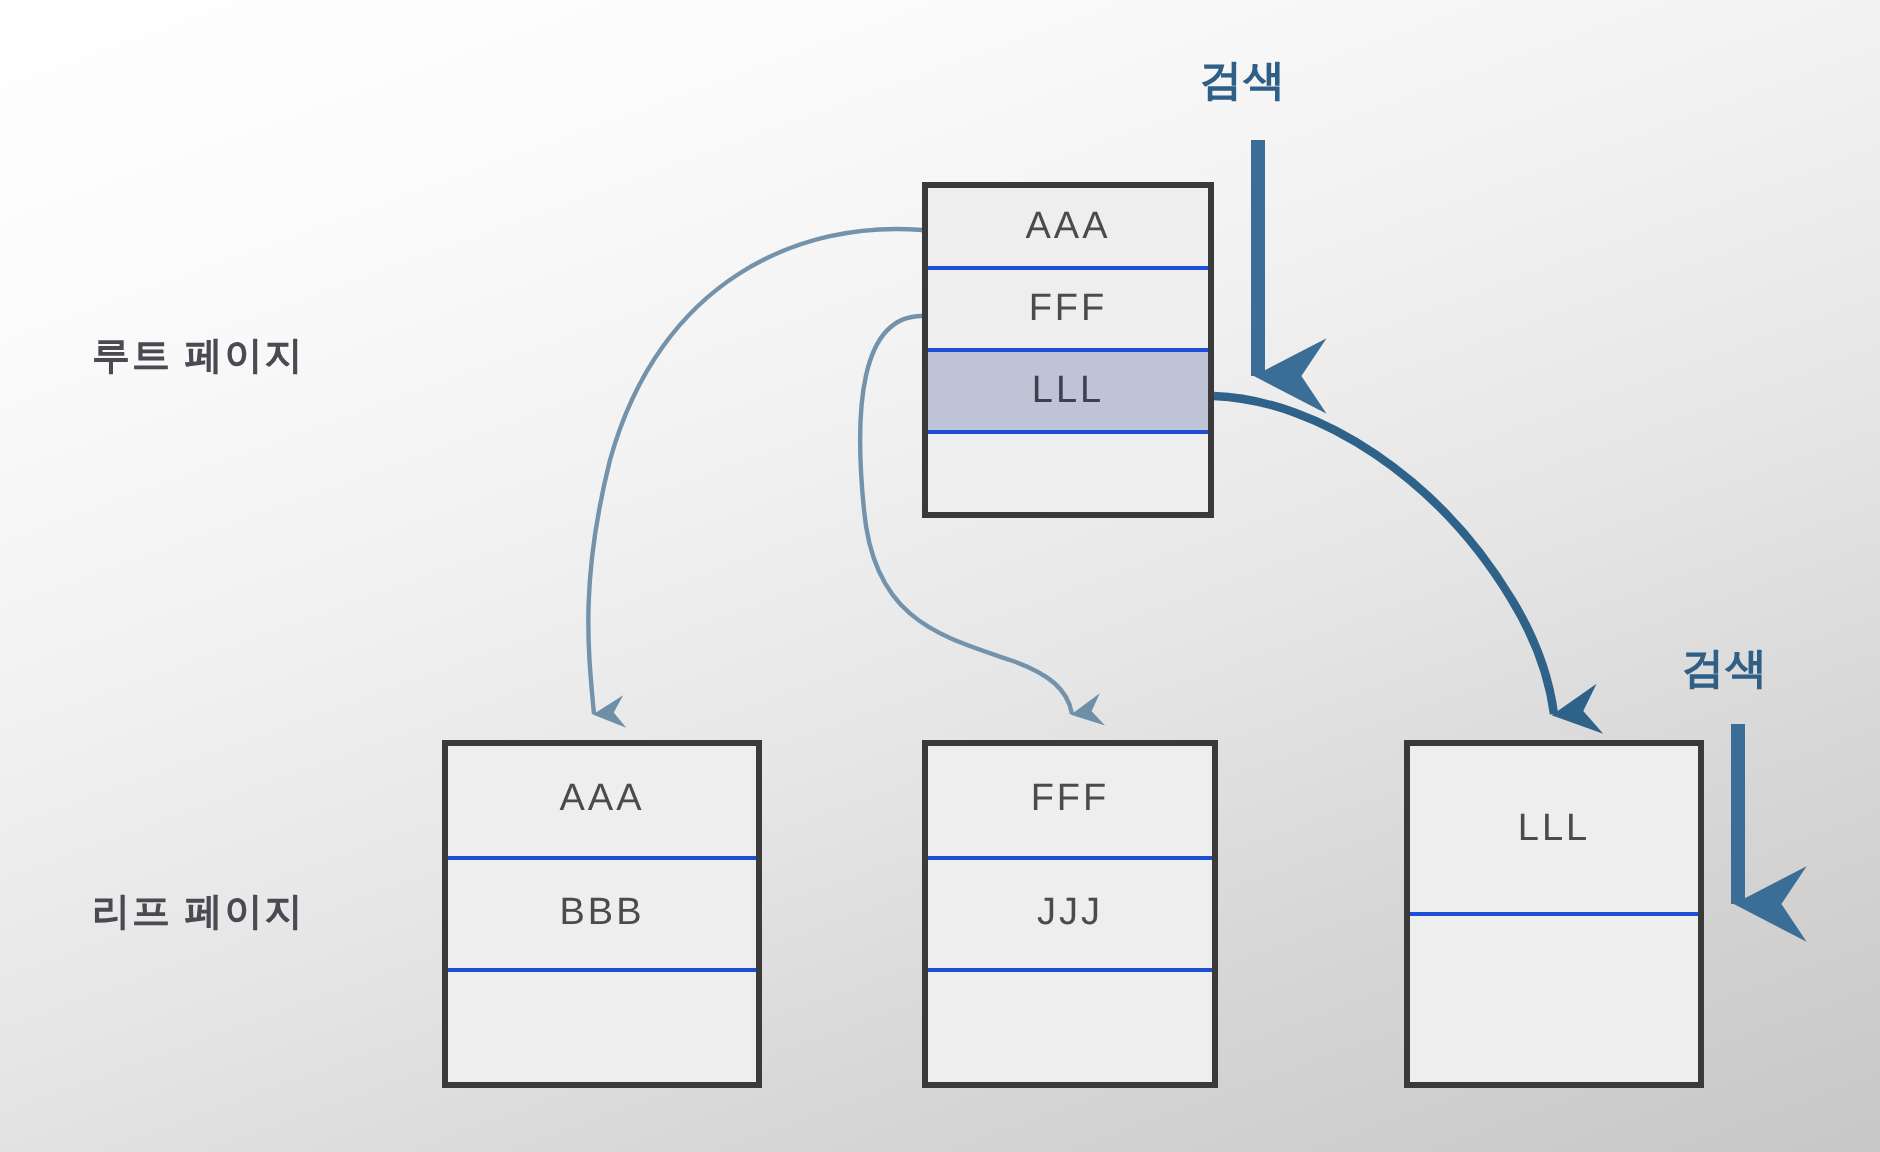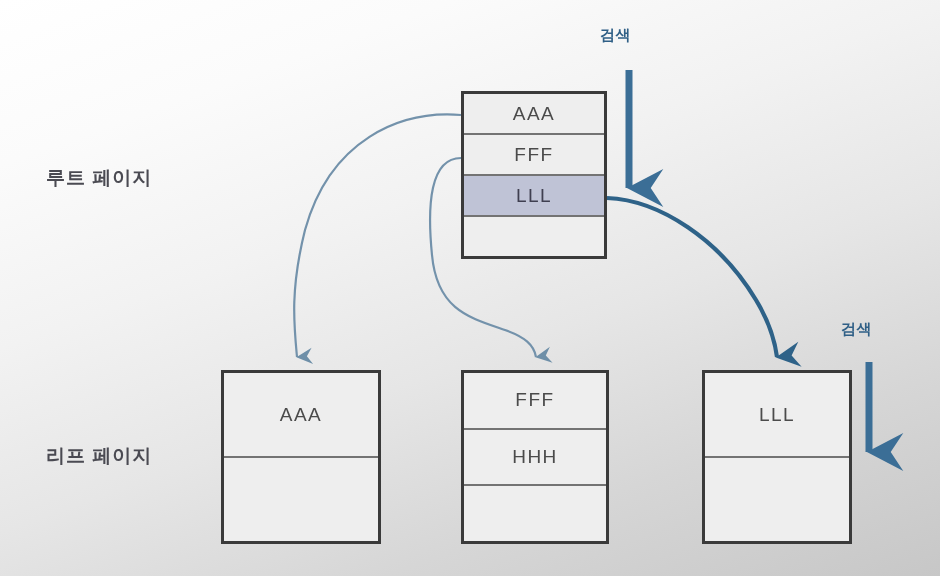--- a/index.html
+++ b/index.html
@@ -39,21 +39,21 @@
     position: absolute;
     box-sizing: border-box;
     border: 3px solid #3a3a3a;
     background: #efefef;
     display: flex;
     flex-direction: column;
   }
   .page-row {
     flex: 1 1 0;
     box-sizing: border-box;
-    border-bottom: 2px solid #737373;
+    border-bottom: 2px solid #1d4ed8;
     display: flex;
     align-items: center;
     justify-content: center;
     font-size: 19px;
     letter-spacing: 1.5px;
     color: #4b4b4b;
     background: #eeeeee;
   }
   .page-row:last-child {
     border-bottom: none;
@@ -105,21 +105,21 @@
     top: 165px;
   }
   #label-leaf {
     left: 46px;
     top: 443px;
   }
 
   
   .search-label {
     position: absolute;
-    font-size: 15px;
+    font-size: 21px;
     font-weight: bold;
     color: #2f5f86;
     letter-spacing: 0.5px;
     white-space: nowrap;
   }
   #search-label-top {
     left: 600px;
     top: 26px;
   }
   #search-label-right {
@@ -164,26 +164,27 @@
 
   <div class="page-box" id="root-page">
     <div class="page-row">AAA</div>
     <div class="page-row">FFF</div>
     <div class="page-row highlight">LLL</div>
     <div class="page-row empty"></div>
   </div>
 
   <div class="page-box" id="leaf-page-1">
     <div class="page-row">AAA</div>
+    <div class="page-row">BBB</div>
     <div class="page-row empty"></div>
   </div>
 
   <div class="page-box" id="leaf-page-2">
     <div class="page-row">FFF</div>
-    <div class="page-row">HHH</div>
+    <div class="page-row">JJJ</div>
     <div class="page-row empty"></div>
   </div>
 
   <div class="page-box" id="leaf-page-3">
     <div class="page-row">LLL</div>
     <div class="page-row empty"></div>
   </div>
 
 </div>
 

